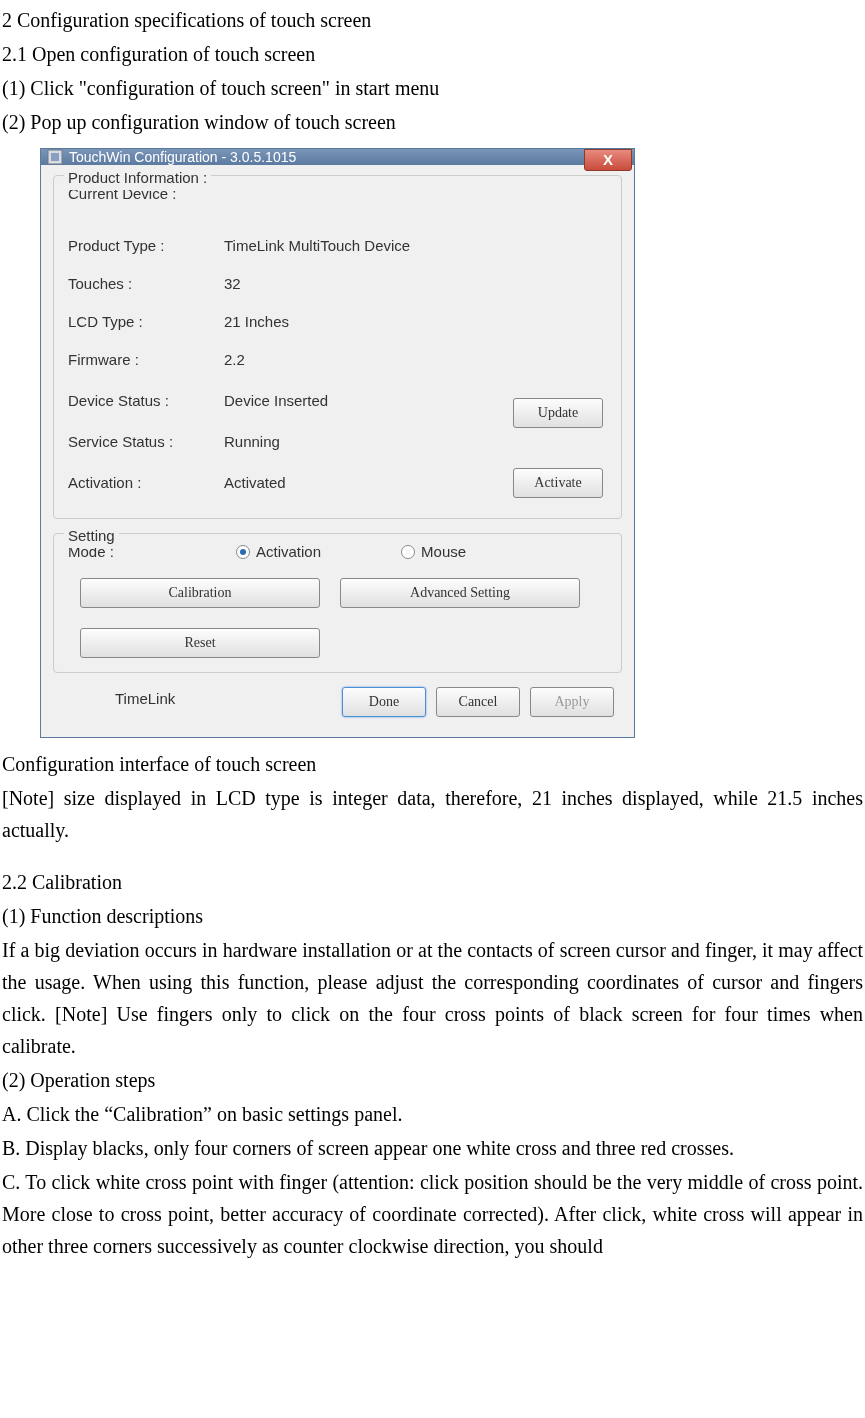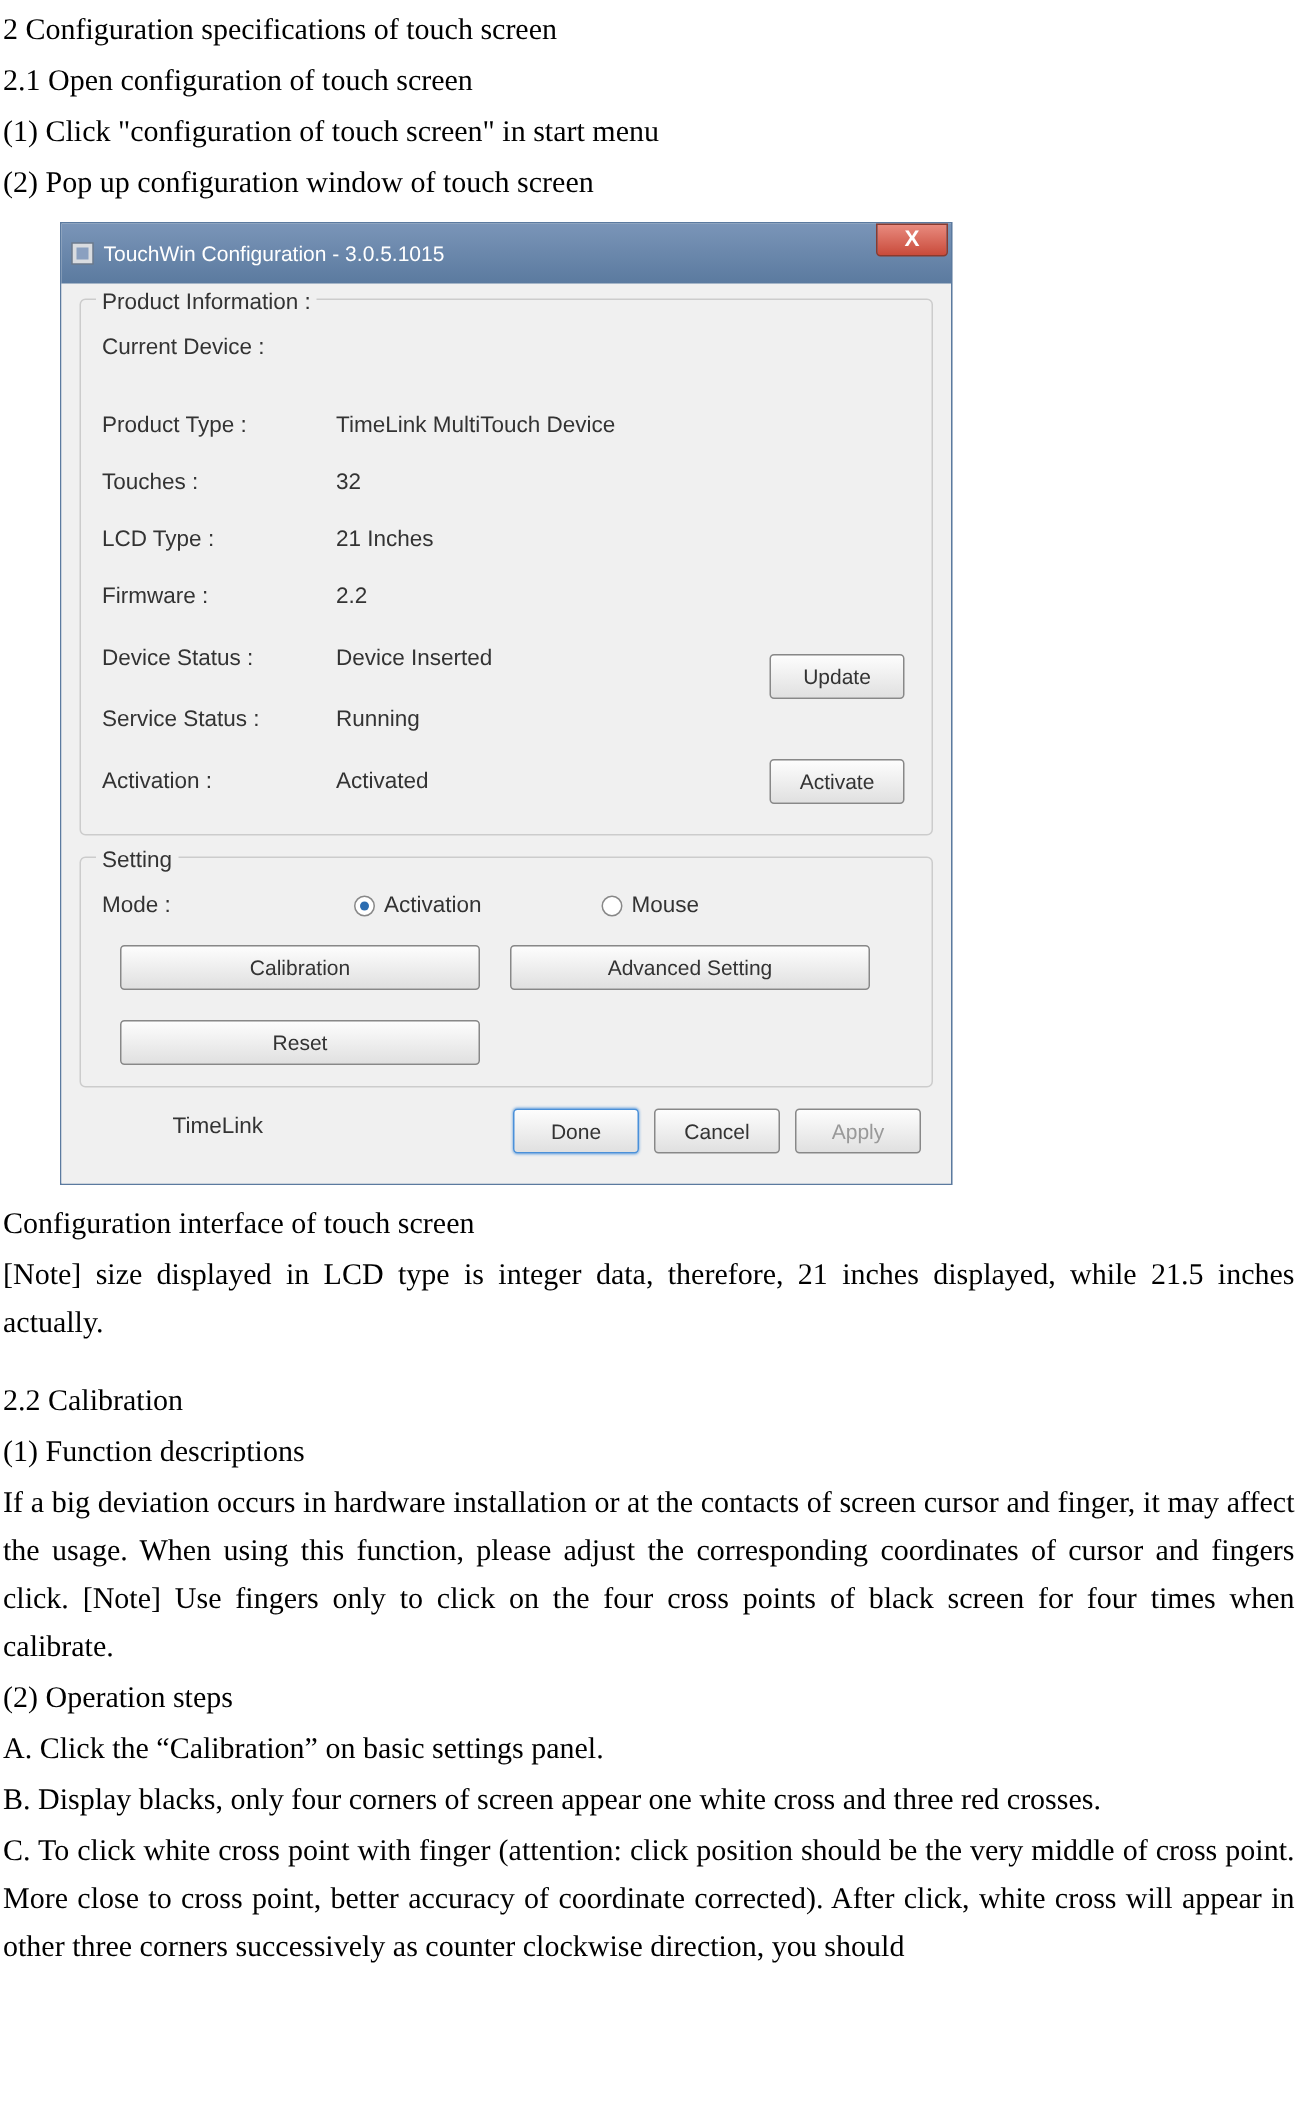--- a/index.html
+++ b/index.html
@@ -19,21 +19,21 @@
       margin: 10px 0 10px 38px;
       border: 1px solid #5b7a9f;
       background: #f0f0f0;
       font-family: "Segoe UI", Tahoma, sans-serif;
       font-size: 15px;
       color: #333;
     }
     .titlebar {
       background: linear-gradient(to bottom, #7a95b8, #5b7a9f);
       color: #fff;
-      height: 40px;
+      height: 16px;
       display: flex;
       align-items: center;
       padding: 0 0 0 6px;
       position: relative;
     }
     .titlebar-icon {
       width: 16px; height: 16px;
       margin-right: 6px;
       display: inline-flex;
     }
@@ -48,21 +48,21 @@
       display: flex; align-items: center; justify-content: center;
       color: #fff; font-weight: bold;
     }
     .dialog-body {
       background: #f0f0f0;
       padding: 10px 12px 20px 12px;
     }
     .fieldset {
       border: 1px solid #ccc;
       border-radius: 4px;
-      padding: 20px 14px 14px 14px;
+      padding: 6px 14px 14px 14px;
       margin-bottom: 14px;
       position: relative;
     }
     .legend {
       position: absolute;
       top: -10px; left: 10px;
       background: #f0f0f0;
       padding: 0 4px;
       font-size: 15px;
     }
@@ -101,20 +101,21 @@
       height: 30px;
       padding: 0 16px;
       border: 1px solid #888;
       border-radius: 3px;
       background: linear-gradient(to bottom, #fdfdfd, #e0e0e0);
       font-size: 14px;
       display: inline-flex;
       align-items: center;
       justify-content: center;
       cursor: pointer;
+      font-family: Liberation Serif, serif;
     }
     .btn-done {
       border: 1px solid #4a90d9;
       box-shadow: 0 0 2px #4a90d9;
     }
     .btn-disabled { color: #999; }
     .right-btn {
       margin-left: auto;
       margin-right: 4px;
       width: 90px;

